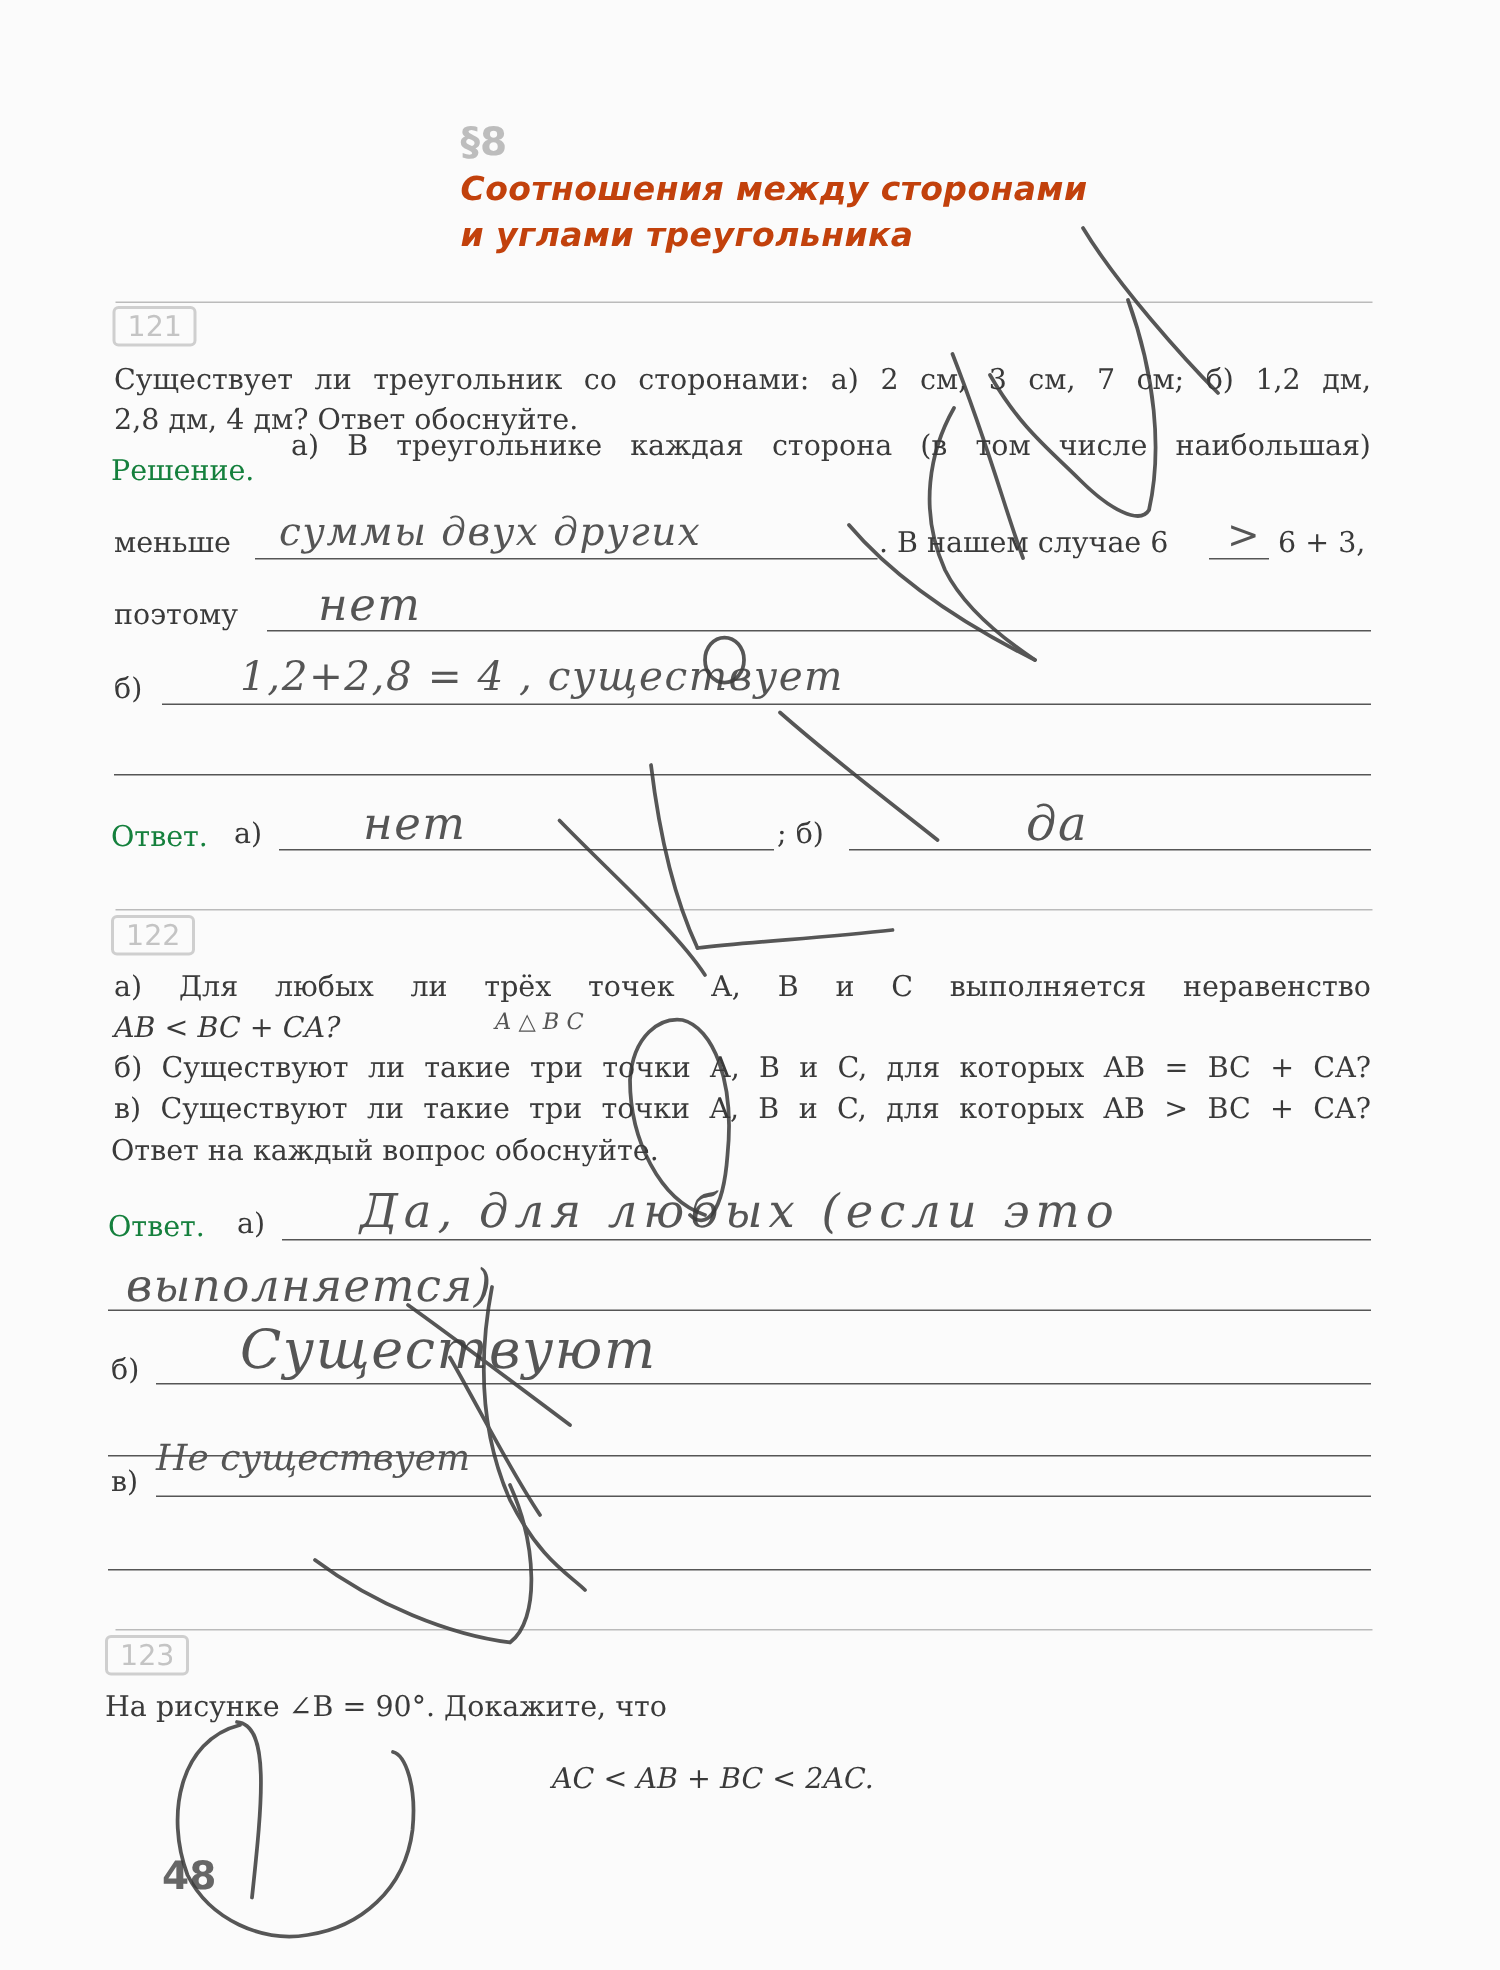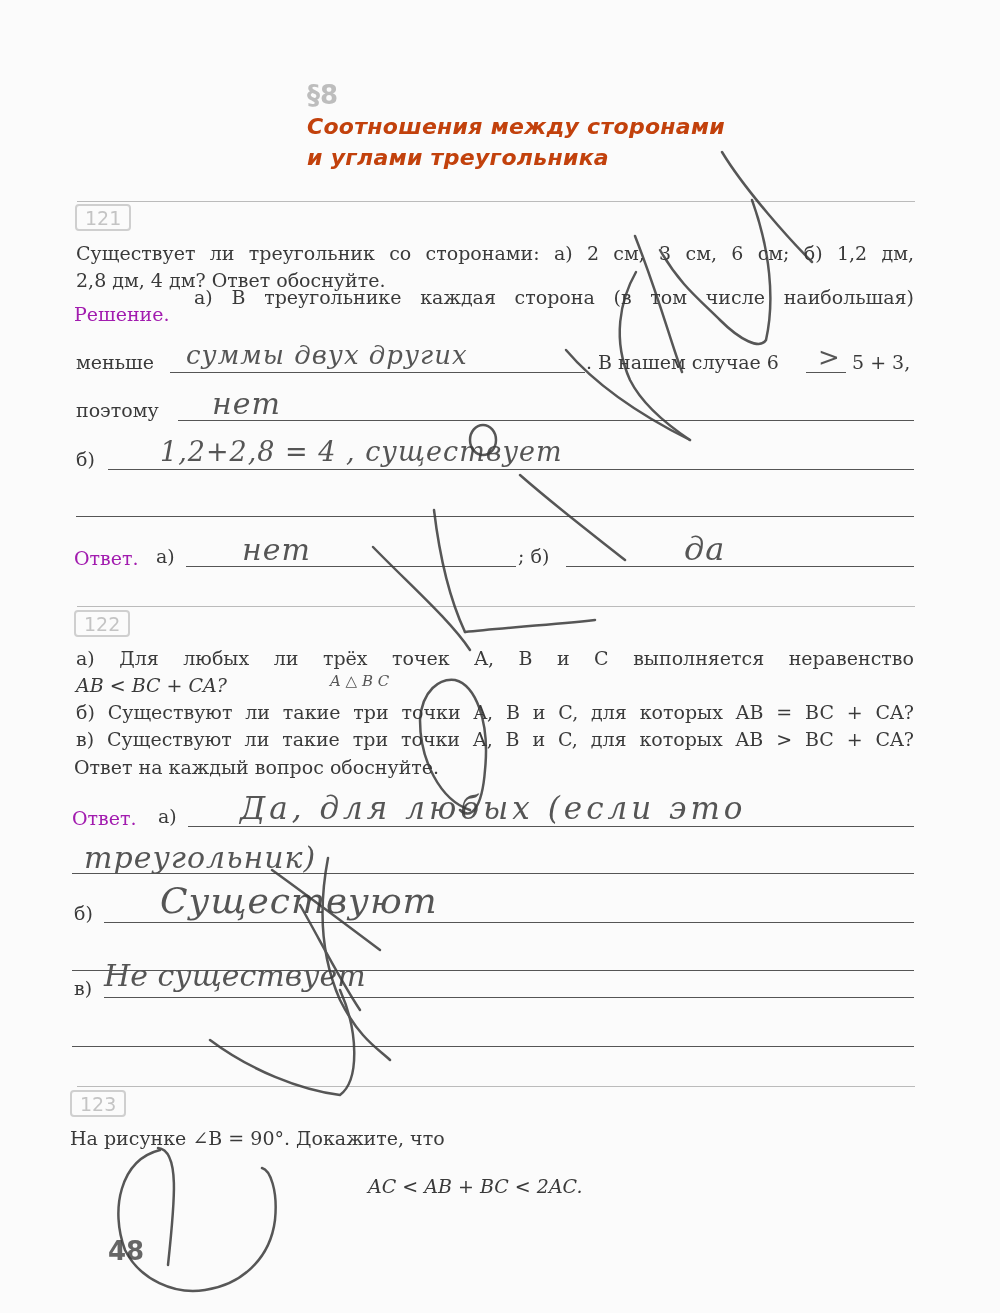--- a/index.html
+++ b/index.html
@@ -10,50 +10,50 @@
   }
   .abs { position: absolute; }
   .sec-num { left: 307px; top: 80px; font-family: "DejaVu Sans", sans-serif; font-size: 26px; font-weight: bold; color: #bdbdbd; }
   .sec-title { left: 307px; font-family: "DejaVu Sans", sans-serif; font-style: italic; font-weight: bold; font-size: 22px; color: #c2410c; letter-spacing: 0.3px; white-space: nowrap; }
   .hr { height: 1px; background: #bbb; }
   .tnum {
     font-family: "DejaVu Sans", sans-serif; font-size: 19px; color: #c4c4c4;
     border: 2px solid #cfcfcf; border-radius: 4px; padding: 1px 8px 0 8px; line-height: 22px;
   }
   .txt { font-size: 19px; color: #3a3a3a; white-space: nowrap; line-height: 24px; text-align: center; }
-  .lbl-grey { color: #a21caf; }
+  .lbl-grey { color: #15803d; }
   .line { height: 1px; background: #555; }
   .hw { font-family: "DejaVu Serif", serif; font-style: italic; color: #555; white-space: nowrap; letter-spacing: 1px; text-align: right; }
   .math { font-style: italic; }
   .just { text-align: justify; text-align-last: justify; }
   .pagenum { left: 108px; top: 1236px; font-family: "DejaVu Sans", sans-serif; font-weight: bold; font-size: 26px; color: #666; text-align: center; }
   svg.strokes { position: absolute; left: 0; top: 0; pointer-events: none; }
 </style>
 </head>
 <body>
 
 <div class="abs sec-num">§8</div>
 <div class="abs sec-title" style="top:114px">Соотношения между сторонами</div>
 <div class="abs sec-title" style="top:145px">и углами треугольника</div>
 <div class="abs hr" style="left:77px; top:201px; width:838px"></div>
 
 <div class="abs tnum" style="left:75px; top:204px">121</div>
-<div class="abs txt just" style="left:76px; top:241px; width:838px">Существует ли треугольник со сторонами: а) 2 см, 3 см, 6 см; б) 1,2 дм,</div>
+<div class="abs txt just" style="left:76px; top:241px; width:838px">Существует ли треугольник со сторонами: а) 2 см, 3 см, 7 см; б) 1,2 дм,</div>
 <div class="abs txt" style="left:76px; top:268px">2,8 дм, 4 дм? Ответ обоснуйте.</div>
 
 <div class="abs txt lbl-grey" style="left:74px; top:302px">Решение.</div>
 <div class="abs txt just" style="left:194px; top:285px; width:720px">а) В треугольнике каждая сторона (в том числе наибольшая)</div>
 
 <div class="abs txt" style="left:76px; top:350px">меньше</div>
 <div class="abs line" style="left:170px; top:372px; width:415px"></div>
 <div class="abs hw" style="left:186px; top:340px; font-size:26px">суммы двух других</div>
 <div class="abs txt" style="left:586px; top:350px">. В нашем случае 6</div>
 <div class="abs line" style="left:806px; top:372px; width:40px"></div>
 <div class="abs hw" style="left:818px; top:342px; font-size:26px">&gt;</div>
-<div class="abs txt" style="left:852px; top:350px">5 + 3,</div>
+<div class="abs txt" style="left:852px; top:350px">6 + 3,</div>
 
 <div class="abs txt" style="left:76px; top:398px">поэтому</div>
 <div class="abs line" style="left:178px; top:420px; width:736px"></div>
 <div class="abs hw" style="left:212px; top:386px; font-size:30px">нет</div>
 
 <div class="abs txt" style="left:76px; top:447px">б)</div>
 <div class="abs line" style="left:108px; top:469px; width:806px"></div>
 <div class="abs hw" style="left:160px; top:436px; font-size:27px">1,2+2,8 = 4 ,  существует</div>
 
 <div class="abs line" style="left:76px; top:516px; width:838px"></div>
@@ -74,30 +74,30 @@
 <div class="abs hw" style="left:330px; top:672px; font-size:15px; letter-spacing:0">A △ B C</div>
 <div class="abs txt just" style="left:76px; top:700px; width:838px">б) Существуют ли такие три точки A, B и C, для которых AB = BC + CA?</div>
 <div class="abs txt just" style="left:76px; top:727px; width:838px">в) Существуют ли такие три точки A, B и C, для которых AB &gt; BC + CA?</div>
 <div class="abs txt" style="left:74px; top:755px">Ответ на каждый вопрос обоснуйте.</div>
 
 <div class="abs txt lbl-grey" style="left:72px; top:806px">Ответ.</div>
 <div class="abs txt" style="left:158px; top:804px">а)</div>
 <div class="abs line" style="left:188px; top:826px; width:726px"></div>
 <div class="abs hw" style="left:240px; top:790px; font-size:31px; letter-spacing:4px">Да, для любых (если это</div>
 <div class="abs line" style="left:72px; top:873px; width:842px"></div>
-<div class="abs hw" style="left:84px; top:840px; font-size:30px">треугольник)</div>
+<div class="abs hw" style="left:84px; top:840px; font-size:30px">выполняется)</div>
 
 <div class="abs txt" style="left:74px; top:901px">б)</div>
 <div class="abs line" style="left:104px; top:922px; width:810px"></div>
 <div class="abs hw" style="left:160px; top:880px; font-size:36px">Существуют</div>
 
 <div class="abs line" style="left:72px; top:970px; width:842px"></div>
 <div class="abs txt" style="left:74px; top:976px">в)</div>
 <div class="abs line" style="left:104px; top:997px; width:810px"></div>
-<div class="abs hw" style="left:104px; top:958px; font-size:30px; letter-spacing:0">Не существует</div>
+<div class="abs hw" style="left:104px; top:958px; font-size:24px; letter-spacing:0">Не существует</div>
 
 <div class="abs line" style="left:72px; top:1046px; width:842px"></div>
 
 <div class="abs hr" style="left:77px; top:1086px; width:838px"></div>
 
 <div class="abs tnum" style="left:70px; top:1090px">123</div>
 <div class="abs txt" style="left:70px; top:1126px">На рисунке ∠B = 90°. Докажите, что</div>
 <div class="abs txt math" style="left:368px; top:1174px">AC &lt; AB + BC &lt; 2AC.</div>
 
 <div class="abs pagenum">48</div>

